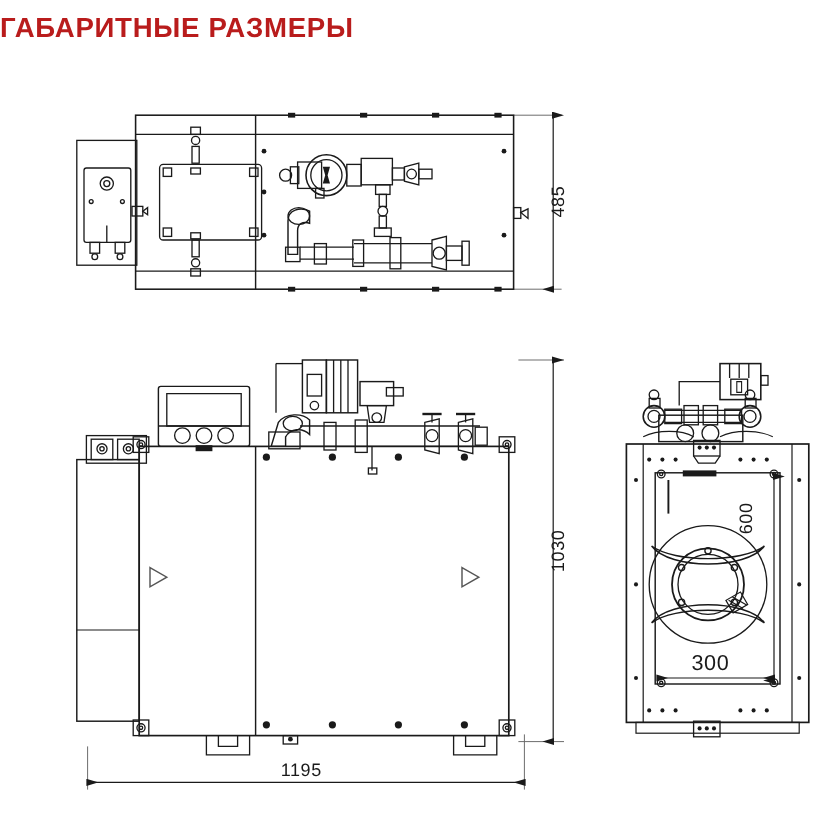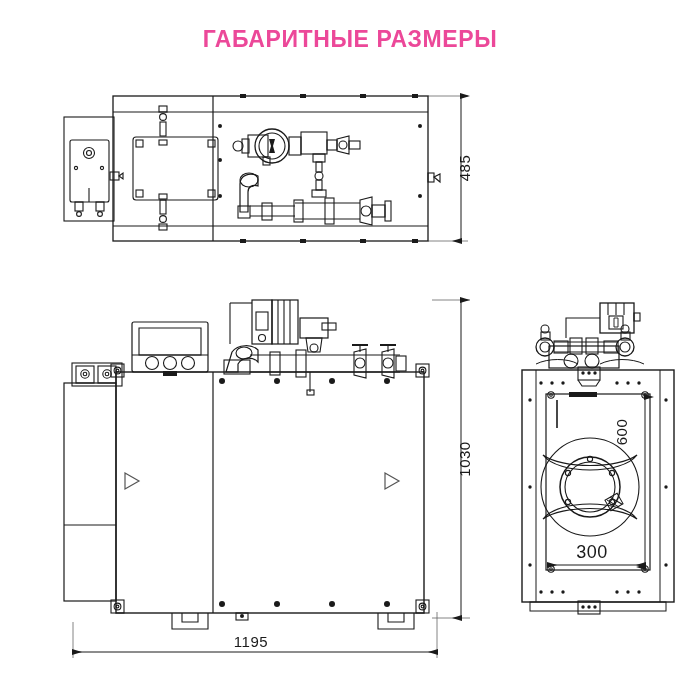--- a/index.html
+++ b/index.html
@@ -16,28 +16,27 @@
   }
   #page {
     position: relative;
     width: 700px;
     height: 700px;
     background: #ffffff;
   }
   .title {
     position: absolute;
     left: 0;
-    top: 26px;
+    top: 10px;
     width: 700px;
-    text-align: center;
     font-family: "Liberation Sans", sans-serif;
     font-size: 23px;
     font-weight: bold;
     letter-spacing: 0.6px;
-    color: #ec4899;
+    color: #b91c1c;
     user-select: none;
   }
   svg.drawing {
     position: absolute;
     left: 0;
     top: 0;
     width: 700px;
     height: 700px;
   }
   .dimtext {

